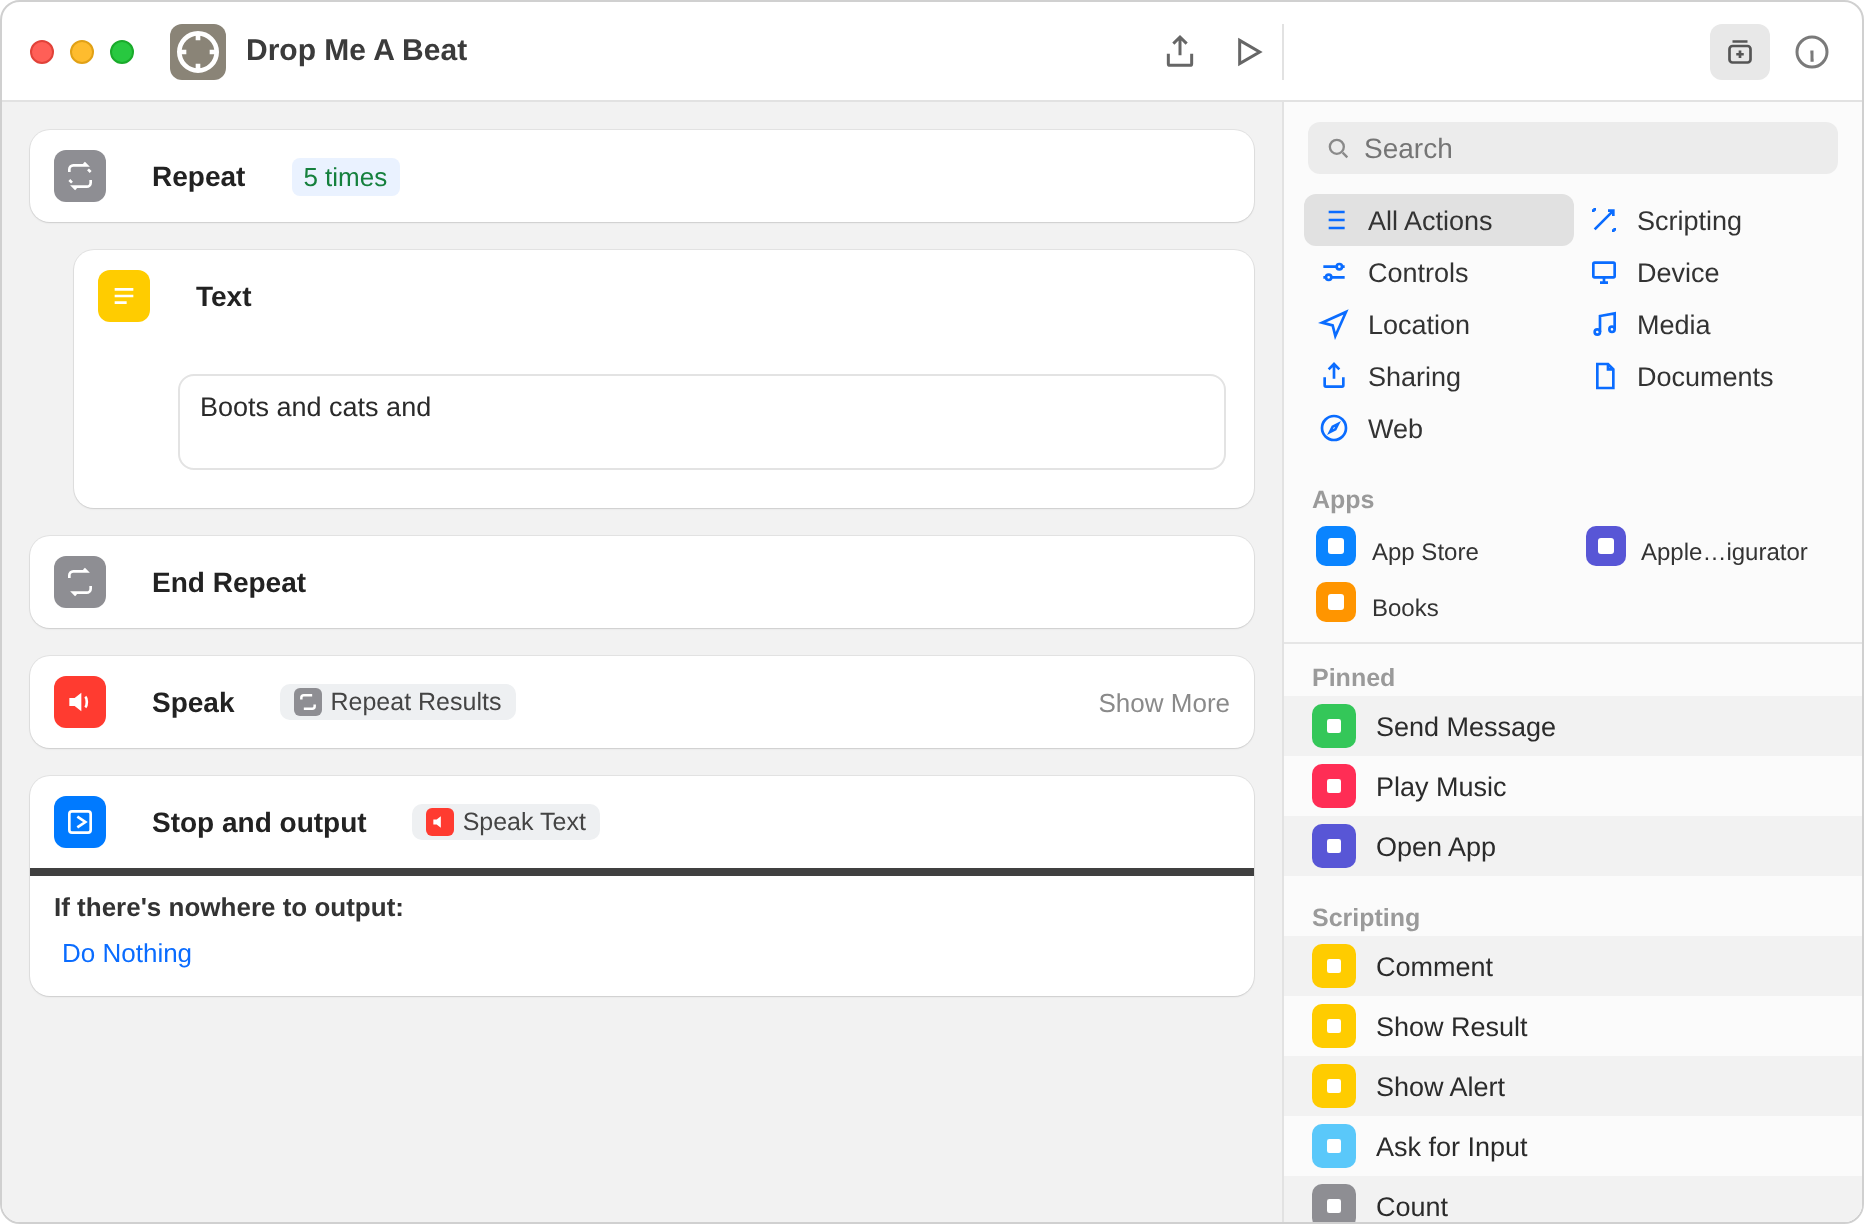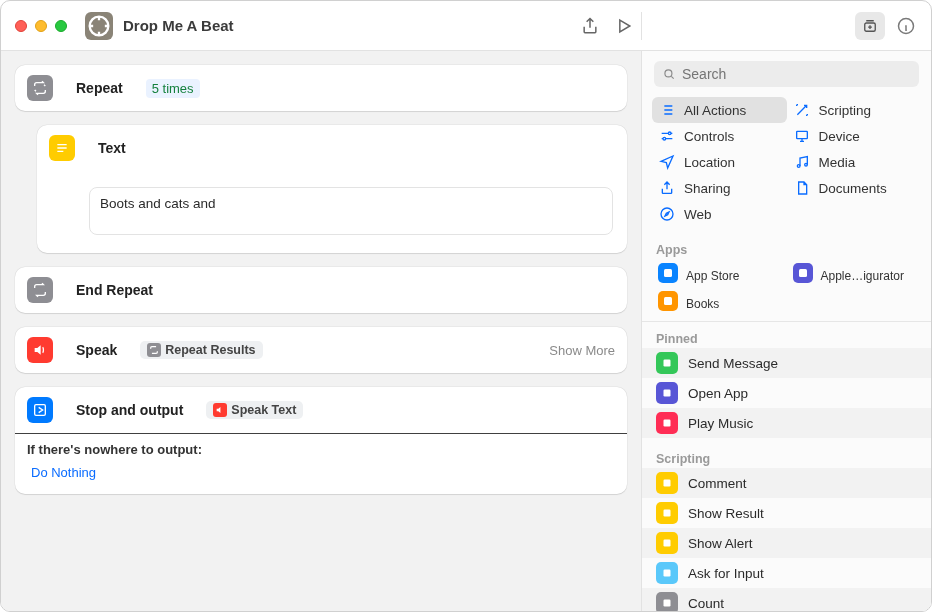--- a/index.html
+++ b/index.html
@@ -66,36 +66,36 @@
   .ic-red { background: #ff3b30; }
   .ic-blue { background: #007aff; }
   .action-name { font-size: 14px; font-weight: 700; color: #222; }
   .action-token {
     background: #eaf2ff; color: #15803d; font-size: 13px;
     padding: 2px 6px; border-radius: 4px; font-weight: 500;
   }
   .token-pill {
     display: inline-flex; align-items: center; gap: 4px;
     background: #eef0f2; color: #444; font-size: 12.5px;
-    padding: 2px 7px; border-radius: 5px; font-weight: 700;
+    padding: 2px 7px; border-radius: 5px; font-weight: 400;
   }
   .token-pill .mini-ic { width: 14px; height: 14px; border-radius: 3px;
     display: flex; align-items: center; justify-content: center; }
   .token-pill .mini-ic svg { width: 10px; height: 10px; }
   .nested { margin-left: 22px; margin-bottom: 14px; }
   .text-body { padding: 16px 14px 14px 52px; }
   .text-input {
     width: 100%; border: 1px solid #e3e3e3; border-radius: 8px;
     padding: 8px 10px; font-size: 13.5px; min-height: 48px;
     color: #2a2a2a; resize: none;
   }
   .show-more {
     margin-left: auto; font-size: 13px; color: #8a8a8a; font-weight: 400;
   }
-  .footer-block { padding: 8px 12px 12px 12px; border-top: 1px solid #404040; }
+  .footer-block { padding: 8px 12px 12px 12px; border-top: 4px solid #404040; }
   .footer-label { font-size: 13px; font-weight: 600; color: #333; margin-bottom: 6px; }
   .footer-val { font-size: 13px; color: #0a6cff; font-weight: 500; padding: 2px 4px;}
 
   
   .sidebar {
     width: 290px; border-left: 1px solid #e2e2e2;
     background: #fbfbfb; display: flex; flex-direction: column;
   }
   .search-wrap { padding: 10px 12px 8px 12px; }
   .search {
@@ -392,34 +392,34 @@
         <div class="action-list" id="pinned">
             <div class="al-item">
               <span class="li" style="background:#34c759">
                 <svg viewBox="0 0 24 24" fill="#fff">
                   <rect x="6" y="6" width="12" height="12" rx="2"></rect>
                 </svg>
               </span>
               <span>Send Message</span>
             </div>
             <div class="al-item">
+              <span class="li" style="background:#ff2d55">
+                <svg viewBox="0 0 24 24" fill="#fff">
+                  <rect x="6" y="6" width="12" height="12" rx="2"></rect>
+                </svg>
+              </span>
+              <span>Play Music</span>
+            </div>
+            <div class="al-item">
               <span class="li" style="background:#5856d6">
                 <svg viewBox="0 0 24 24" fill="#fff">
                   <rect x="6" y="6" width="12" height="12" rx="2"></rect>
                 </svg>
               </span>
               <span>Open App</span>
-            </div>
-            <div class="al-item">
-              <span class="li" style="background:#ff2d55">
-                <svg viewBox="0 0 24 24" fill="#fff">
-                  <rect x="6" y="6" width="12" height="12" rx="2"></rect>
-                </svg>
-              </span>
-              <span>Play Music</span>
             </div>
           </div>
 
         <div class="section-head">Scripting</div>
         <div class="action-list" id="scripting">
             <div class="al-item">
               <span class="li" style="background:#ffcc00">
                 <svg viewBox="0 0 24 24" fill="#fff">
                   <rect x="6" y="6" width="12" height="12" rx="2"></rect>
                 </svg>

